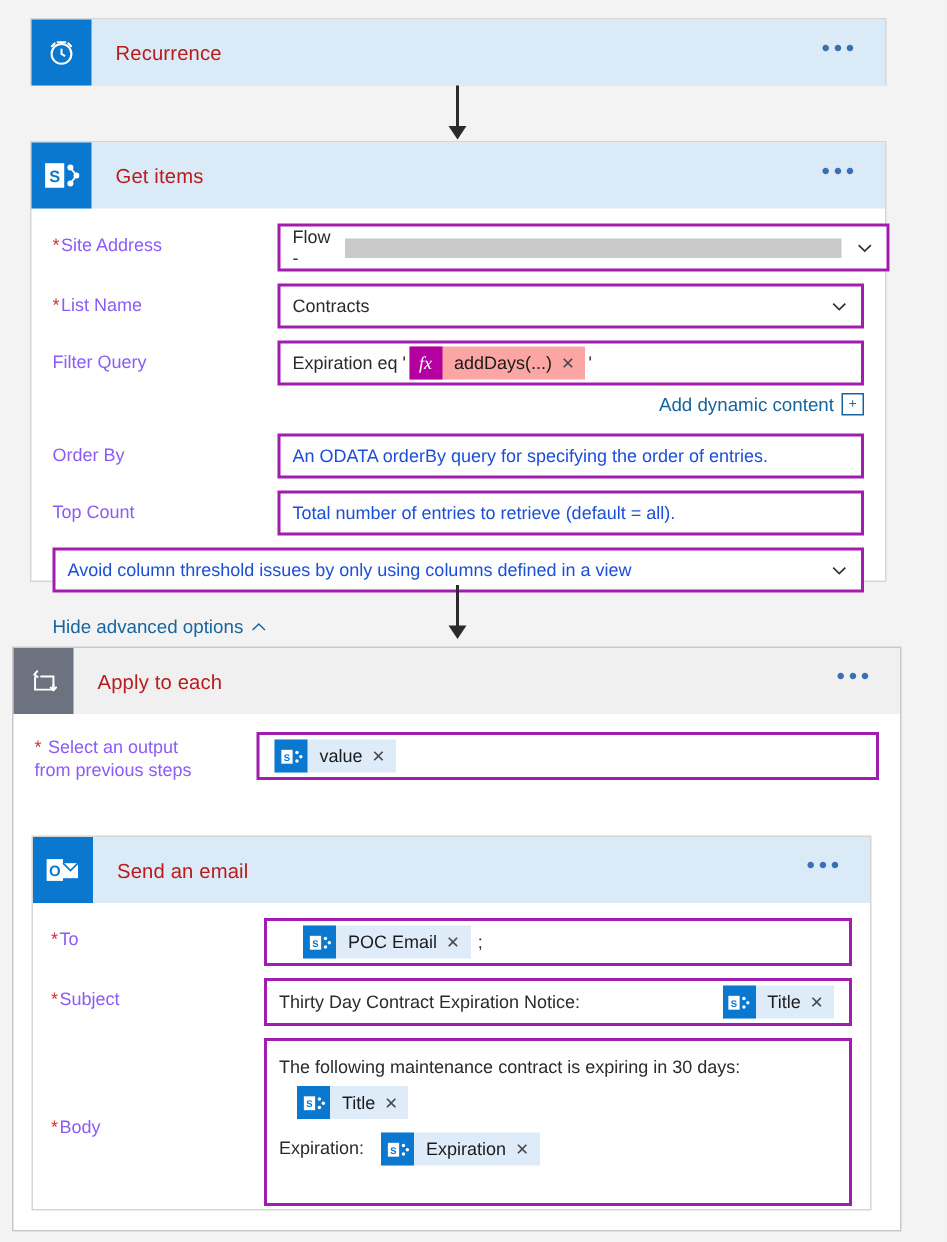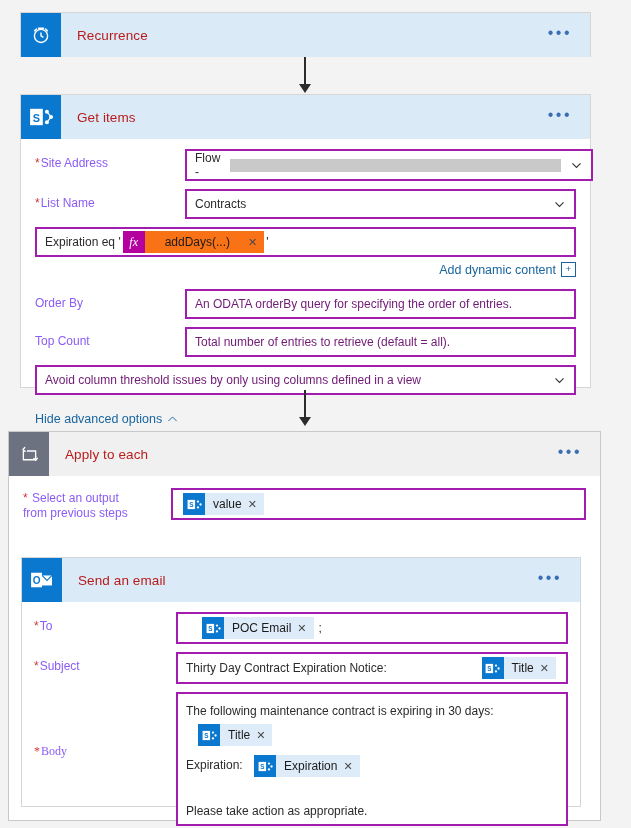--- a/index.html
+++ b/index.html
@@ -83,21 +83,21 @@
     background: #fff;
     box-sizing: border-box;
     display: flex;
     align-items: center;
     padding: 0 8px;
     font-size: 12px;
     color: #2b2b2b;
     position: relative;
   }
   .field.tall { min-height: 112px; align-items: flex-start; padding-top: 8px; }
-  .field .ph { color: #701a75; }
+  .field .ph { color: #1d4ed8; }
   .chev {
     position: absolute;
     right: 8px; top: 50%;
     transform: translateY(-50%);
     width: 13px; height: 13px;
     color: #333;
   }
   .field.has-chev { padding-right: 30px; }
 
   .redact {
@@ -129,21 +129,21 @@
     padding: 0 6px 0 8px;
     font-size: 12px;
     color: #1b1b1b;
   }
   .token .t-x {
     padding-right: 7px;
     font-size: 11px;
     color: #4a4a4a;
     cursor: pointer;
   }
-  .token.fx { background: #f97316; gap: 12px; }
+  .token.fx { background: #fca5a5; }
   .token.fx .t-icon { background: #b4009e; font-style: italic; color:#fff; font-size: 12px; font-family:"Liberation Serif", serif; }
 
   .link {
     color: #18659e;
     font-size: 12.5px;
     cursor: pointer;
     display: inline-flex;
     align-items: center;
     gap: 5px;
   }
@@ -229,20 +229,21 @@
         <div class="row-label req">List Name</div>
         <div class="field has-chev">
           <span>Contracts</span>
           <svg class="chev" viewBox="0 0 16 16" fill="none" stroke="#333" stroke-width="1.4">
               <path d="M3 6 L8 11 L13 6"></path>
             </svg>
         </div>
       </div>
 
       <div class="row" style="margin-bottom:2px;">
+        <div class="row-label">Filter Query</div>
         <div class="field">
           <span>Expiration eq '</span>
           <span class="token fx">
             <span class="t-icon">fx</span>
             <span class="t-label">addDays(...)</span>
             <span class="t-x">✕</span>
           </span>
           <span>'</span>
         </div>
       </div>
@@ -379,21 +380,21 @@
                   <circle cx="23.5" cy="11" r="2" fill="#ffffff"></circle>
                 </svg>
               </span>
               <span class="t-label">Title</span>
               <span class="t-x">✕</span>
             </span>
           </div>
         </div>
 
         <div class="row">
-          <div class="row-label req" style="width:142px; flex:0 0 142px; padding-top:52px;font-family:Liberation Serif, serif;">Body</div>
+          <div class="row-label req" style="width:142px; flex:0 0 142px; padding-top:52px;">Body</div>
           <div class="field tall" style="flex-direction:column;">
             <span class="body-text body-line">The  following maintenance contract is expiring in 30 days:</span>
             <span class="body-line">
               <span class="token" style="margin-left:12px;">
                 <span class="t-icon">
                   <svg width="15" height="13" viewBox="0 0 26 22">
                     <rect x="1" y="3" width="13" height="16" fill="#ffffff"></rect>
                     <text x="7.5" y="15.5" font-family="Liberation Sans, sans-serif" font-size="11" font-weight="bold" fill="#0b78d0" text-anchor="middle">S</text>
                     <circle cx="19" cy="6" r="2" fill="#ffffff"></circle>
                     <circle cx="19" cy="16" r="2" fill="#ffffff"></circle>
@@ -414,21 +415,20 @@
                     <circle cx="19" cy="6" r="2" fill="#ffffff"></circle>
                     <circle cx="19" cy="16" r="2" fill="#ffffff"></circle>
                     <circle cx="23.5" cy="11" r="2" fill="#ffffff"></circle>
                   </svg>
                 </span>
                 <span class="t-label">Expiration</span>
                 <span class="t-x">✕</span>
               </span>
             </span>
             <span class="spacer-line"></span>
-            <span class="body-text body-line">Please take action as appropriate.</span>
           </div>
         </div>
 
       </div>
     </div>
 
   </div>
 
 </div>
 

